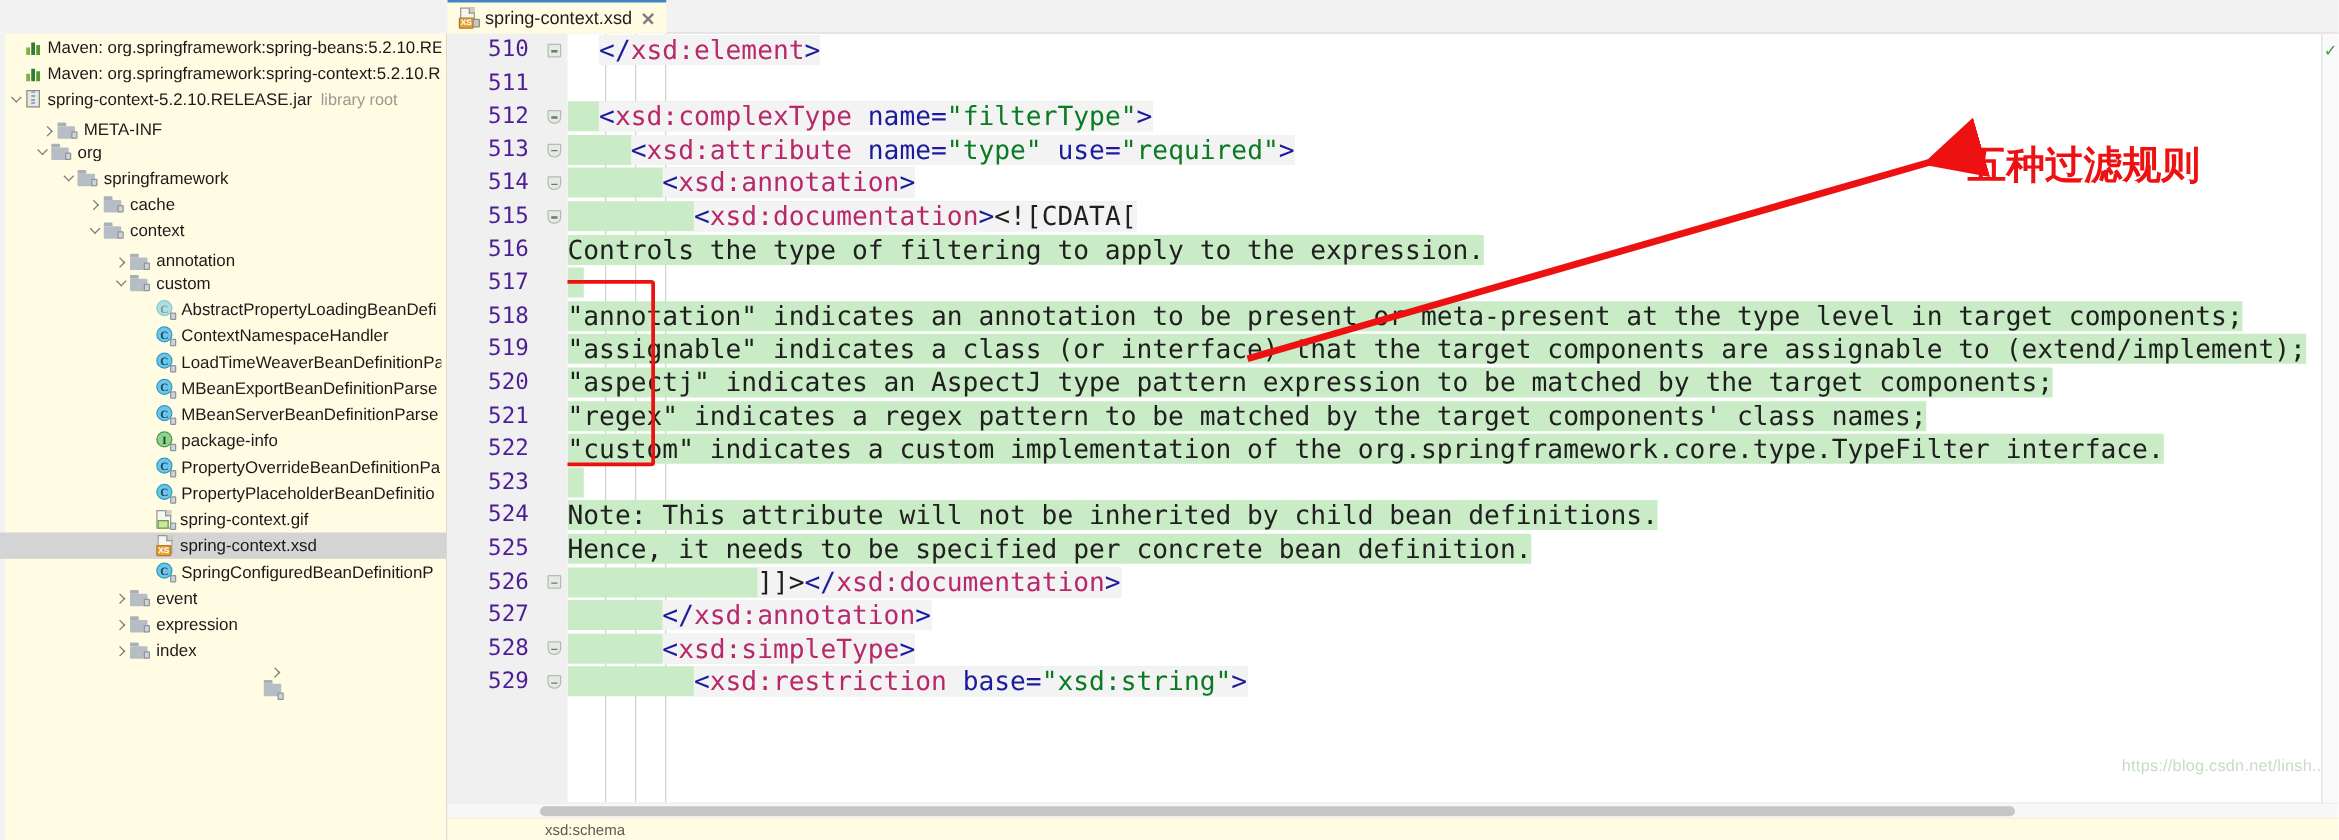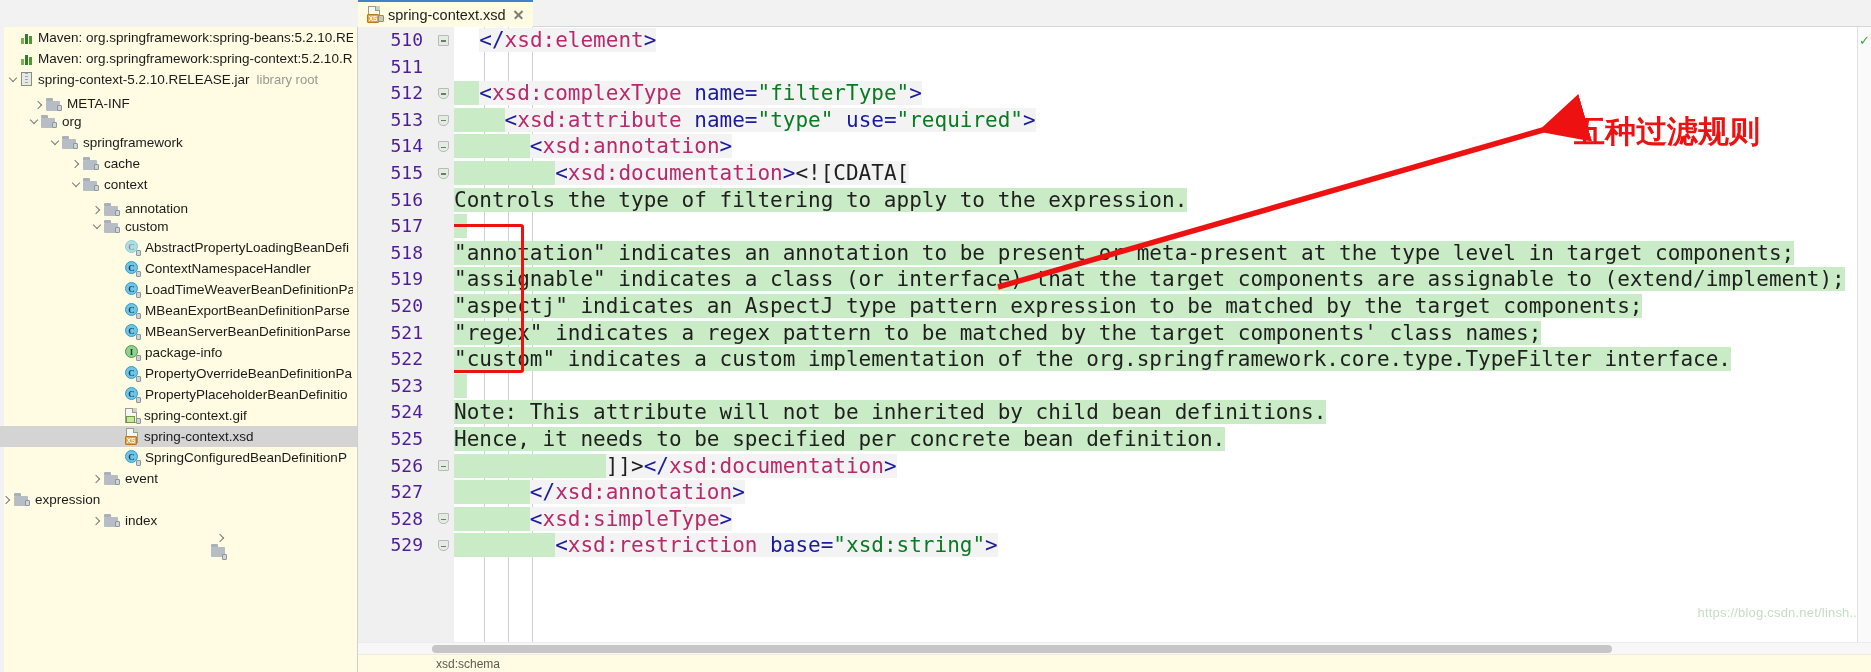--- a/index.html
+++ b/index.html
@@ -539,21 +539,21 @@
             <span class="twist">
               <span class="chev right"></span>
             </span>
             <span class="fold-ico">
               <span class="tabf"></span>
               <span class="bodyf"></span>
               <span class="lk"></span>
             </span>
             <span class="tlabel">event</span>
           </div>
-          <div class="trow" style="">
+          <div class="trow" style="padding-left: 90px;">
             <span class="twist">
               <span class="chev right"></span>
             </span>
             <span class="fold-ico">
               <span class="tabf"></span>
               <span class="bodyf"></span>
               <span class="lk"></span>
             </span>
             <span class="tlabel">expression</span>
           </div>

